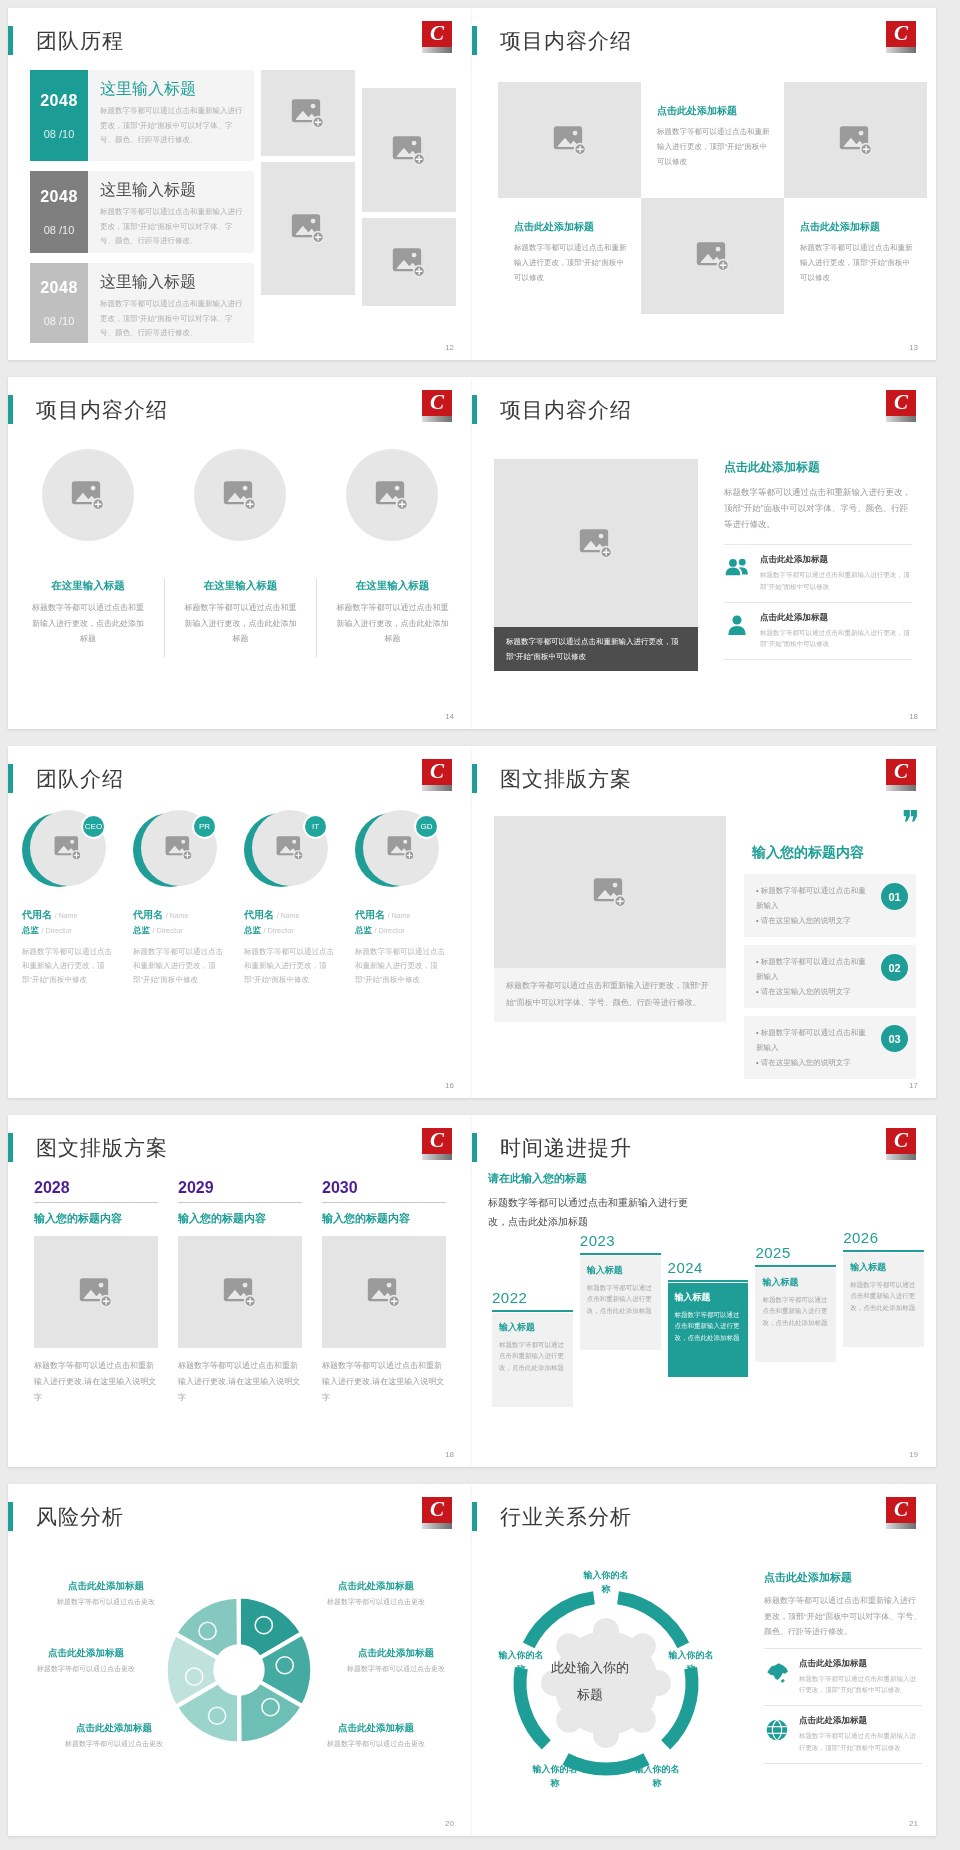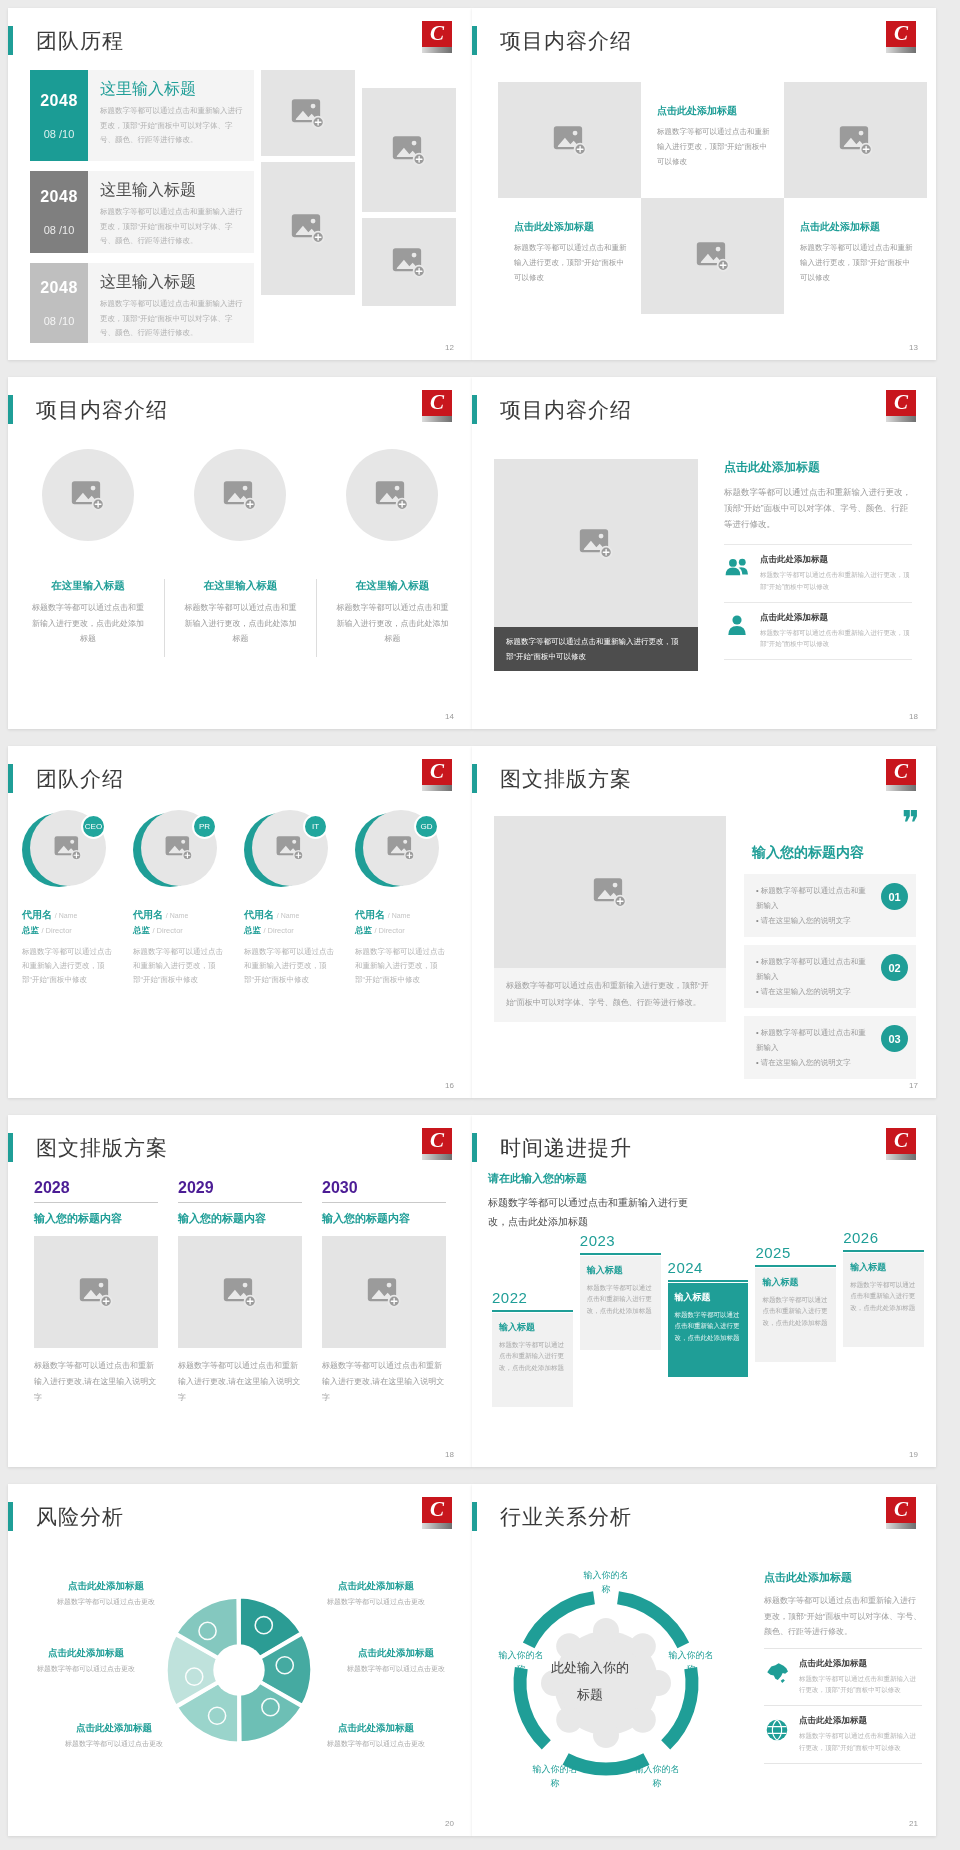--- a/index.html
+++ b/index.html
@@ -103,21 +103,21 @@
   .card19.active{background:#1f9e97}
   .card19.active h4{color:#fff}
   .card19.active p{color:rgba(255,255,255,.9)}
   
   .s20t{position:absolute;width:140px;text-align:center}
   .s20t h4{font-size:9.5px;font-weight:bold;color:#1f9e97;margin-bottom:4px}
   .s20t p{font-size:7px;color:#ababab}
   .s20g{position:absolute;left:150px;top:102px;width:162px;height:168px}
   
   .s21g{position:absolute;left:28px;top:80px;width:212px;height:238px}
-  .s21l{position:absolute;width:46px;text-align:center;font-size:9px;font-weight:normal;color:#1f9e97;line-height:1.6}
+  .s21l{position:absolute;width:46px;text-align:center;font-size:9px;font-weight:bold;color:#1f9e97;line-height:1.6}
   .s21c{position:absolute;left:48px;top:90px;width:84px;text-align:center;font-size:13px;color:#3f3f3f;line-height:2.1}
   .lt{left:83px;top:4px}.ll{left:-2px;top:84px}.lr{left:168px;top:84px}.lbl{left:32px;top:198px}.lbr{left:134px;top:198px}
   .s21r{position:absolute;left:292px;top:86px;width:158px}
   .s21r .rh{font-size:11px;font-weight:bold;margin-bottom:8px}
   .s21r .rp{font-size:8px;color:#9a9a9a;line-height:1.95;margin-bottom:8px}
   .ritem{border-top:1px solid #e5e5e5;padding:9px 0;display:flex;gap:9px;align-items:flex-start}
   .ritems{border-bottom:1px solid #e5e5e5}
   .ritem .ric{width:26px;height:24px;color:#1f9e97;flex-shrink:0;margin-top:3px}
   .ritem h5{font-size:8.5px;color:#404040;font-weight:bold;margin-bottom:3px}
   .ritem p{font-size:6.5px;color:#b5b5b5;line-height:1.8}

